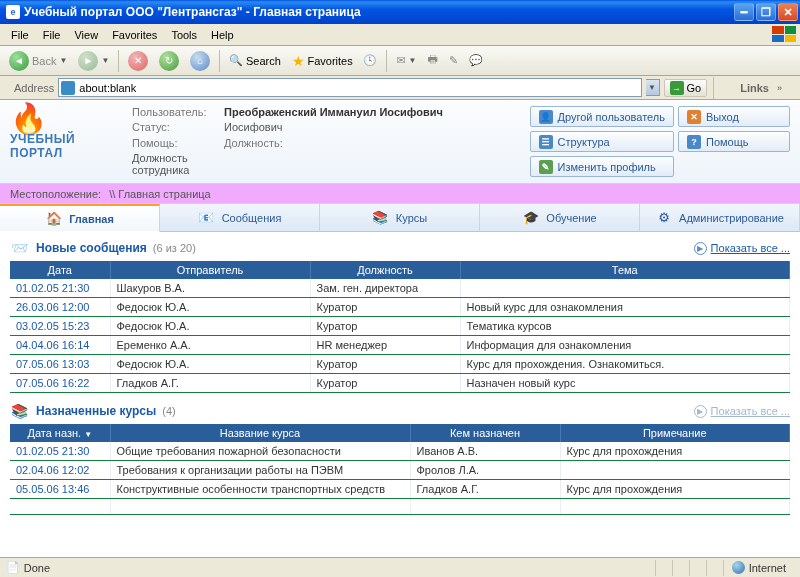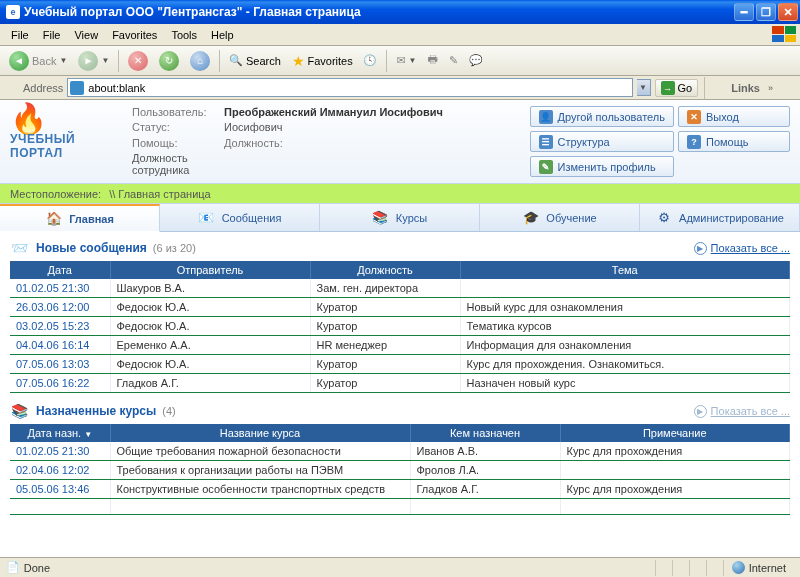--- a/index.html
+++ b/index.html
@@ -29,21 +29,21 @@
   .circ.back{ background: radial-gradient(circle at 35% 30%, #9de09d, #3a9a3a);} 
   .circ.fwd{ background: radial-gradient(circle at 35% 30%, #cde2c8, #9db99a);} 
   .circ.stop{ background: radial-gradient(circle at 35% 30%, #f3b4b4, #d66);} 
   .circ.ref{ background: radial-gradient(circle at 35% 30%, #b0e0a0, #4a9a3a);} 
   .circ.home{ background: radial-gradient(circle at 35% 30%, #c8dcf0, #5a8cc8);} 
   .sep { width:1px; height:22px; background:#c0bdac; margin:0 2px;}
   .dd { font-size:8px; color:#555;}
   .starfav{ color:#f5b400; font-size:14px;}
   
   
-  .addrbar { height: 24px; background: #ece9d8; border-bottom: 1px solid #aca899; display: flex; align-items: center; padding: 0 23px; gap: 4px;}
+  .addrbar { height: 24px; background: #ece9d8; border-bottom: 1px solid #aca899; display: flex; align-items: center; padding: 0 14px; gap: 4px;}
   .addrbar .lbl { color: #666; font-size:11px; }
   .addrin { flex:1; height:19px; border:1px solid #7f9db9; background:#fff; display:flex; align-items:center; padding:0 2px; gap:4px;}
   .addrin .earth { width:14px; height:14px; background:#3a8cc8; border-radius:2px; display:inline-block;}
   .addrdd { width:14px; height:17px; background:linear-gradient(#dce5f0,#b5c8e0); border:1px solid #7f9db9; border-left:0; display:flex;align-items:center;justify-content:center;}
   .gobtn { display:flex; align-items:center; gap:3px; padding:1px 5px; border:1px solid #cac6b6; background:linear-gradient(#fefefe,#e4e2d3); border-radius:2px;}
   .gobtn .gicon{ width:14px;height:14px;background:#3a9a3a;border-radius:2px;display:flex;align-items:center;justify-content:center;color:#fff;font-size:9px;}
   .links { color:#666; margin-left:20px;font-weight:bold;}
   
   
   .portal { background: linear-gradient(#fcfdfe, #eef4fb); border-bottom: 1px solid #c5d6ea; padding: 6px 10px; display:flex; gap:12px;}
@@ -52,21 +52,21 @@
   .logo .word { font-size:12px; font-weight:bold; letter-spacing:0.5px;}
   .userinfo { flex:1; display:grid; grid-template-columns: 92px 1fr; row-gap:2px; color:#555; font-size:11px;}
   .userinfo .lab { color:#777;}
   .userinfo .val-bold { font-weight:bold; color:#333;}
   .hdrbtns { display:grid; grid-template-columns: auto auto; gap:4px; align-content:start;}
   .pbut { display:flex; align-items:center; gap:5px; min-width:112px; height:21px; padding:0 8px; border:1px solid #9ab6d6; background:linear-gradient(#fdfefe,#e2ecf7); border-radius:2px; font-size:11px; color:#2a5a9a; cursor:pointer;}
   .pbut .pi { width:14px; height:14px; border-radius:2px; display:flex; align-items:center; justify-content:center; color:#fff; font-size:9px; font-weight:bold;}
   .pi.blue{background:#4a88c8;} .pi.orange{background:#e08030;} .pi.green{background:#5aa050;}
   
   
-  .breadcrumb { height:20px; background:#bef264; border-bottom:1px solid #c5d6ea; padding:0 10px; display:flex; align-items:center; gap:8px; color:#555; font-size:11px;}
+  .breadcrumb { height:20px; background:#f0abfc; border-bottom:1px solid #c5d6ea; padding:0 10px; display:flex; align-items:center; gap:8px; color:#555; font-size:11px;}
   
   
   .tabs { height:28px; background:linear-gradient(#f0f5fb,#dde9f6); display:flex; border-bottom:1px solid #b0c8e0;}
   .tab { flex:1; display:flex; align-items:center; justify-content:center; gap:6px; border-right:1px solid #c5d6ea; color:#2a5a9a; font-size:11px; cursor:pointer;}
   .tab.active { background:linear-gradient(#fff,#f2f7fc); border-top:2px solid #f5a030; border-bottom:1px solid #fff; margin-bottom:-1px; font-weight:bold;}
   .tab .ti { width:18px; height:16px; display:flex; align-items:center; justify-content:center; font-size:13px;}
   
   
   .content { padding: 6px 10px 0 10px; height: 365px; overflow:hidden;}
   .section { margin-bottom: 8px;}

